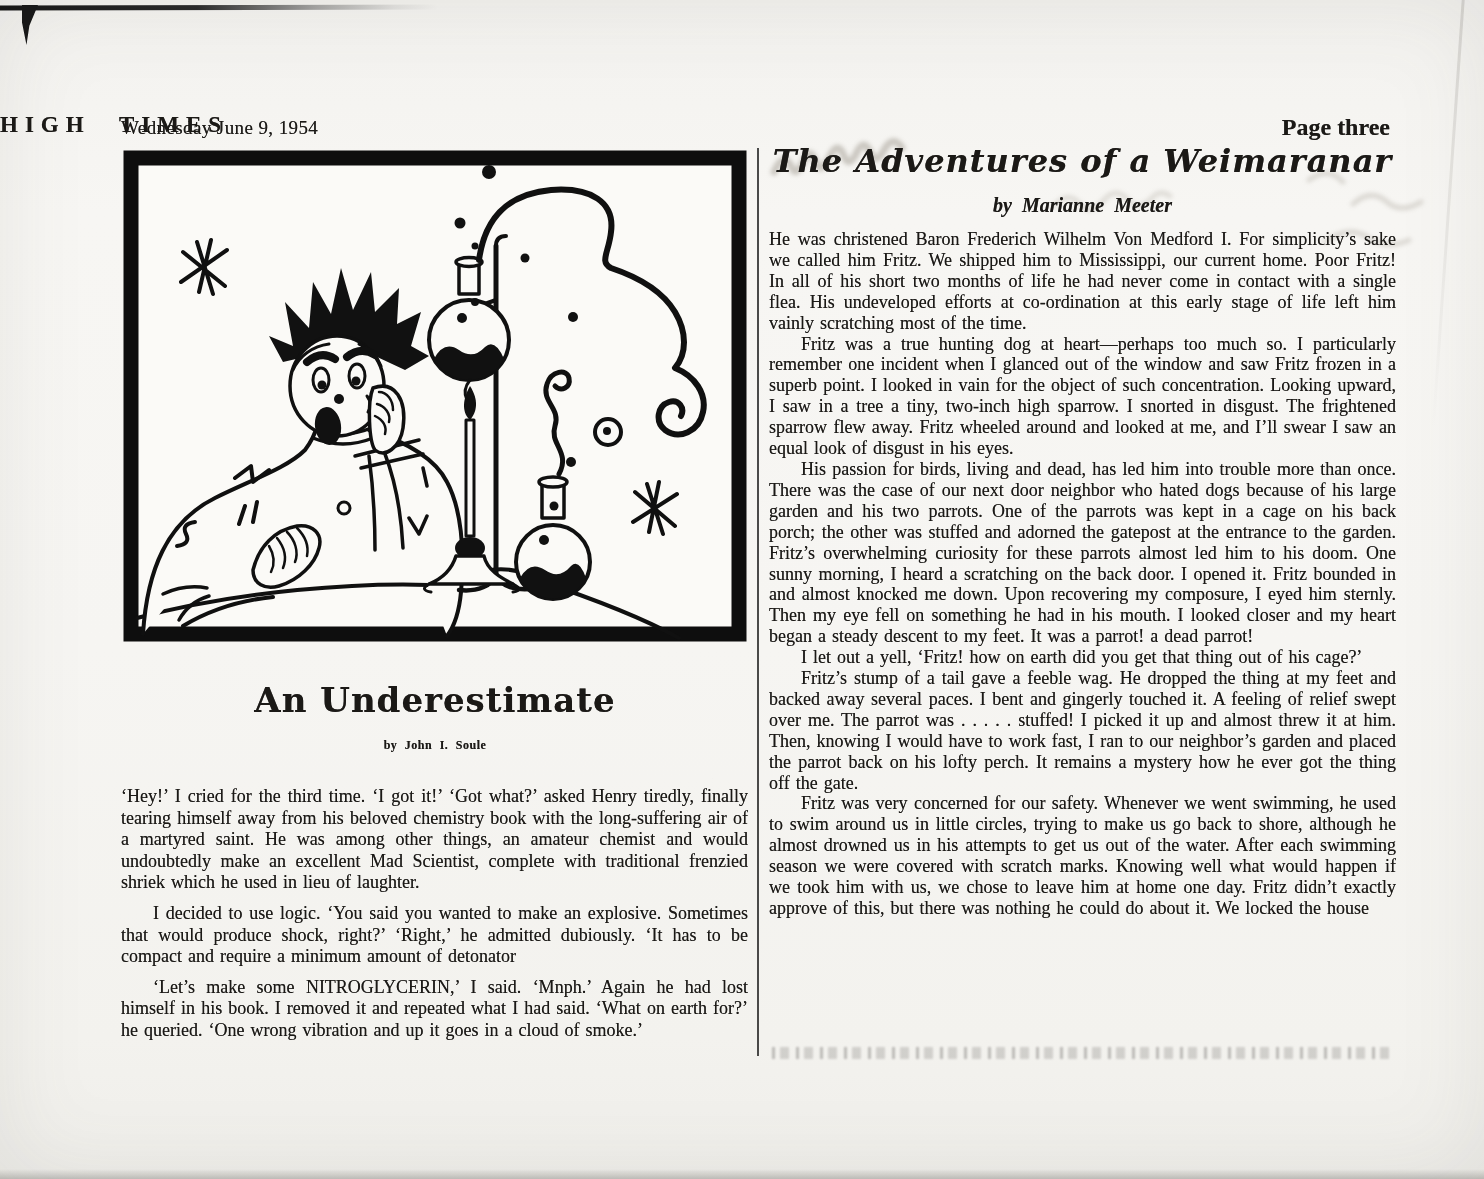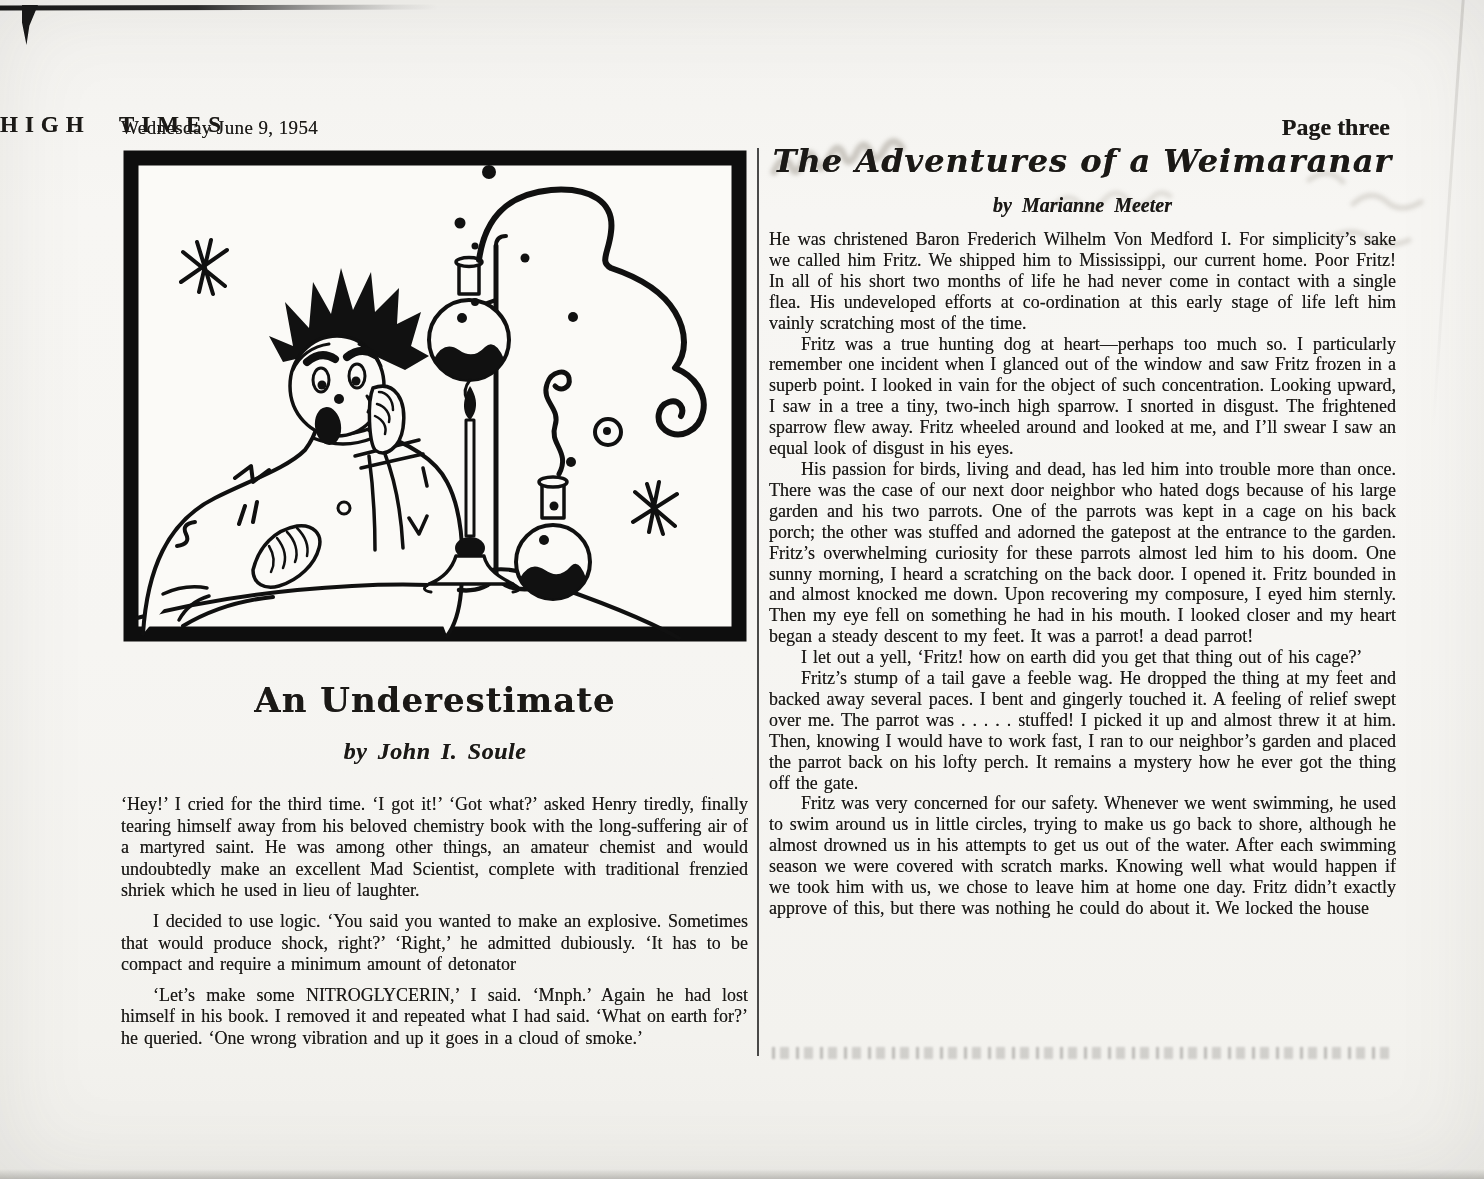--- a/index.html
+++ b/index.html
@@ -20,24 +20,24 @@
   .masthead{position:absolute;left:0;right:0;top:112px;text-align:left;font-size:23px;font-weight:bold;
     letter-spacing:7px;word-spacing:16px;}
   .pagenum{position:absolute;right:94px;top:114px;font-size:24px;font-weight:bold;}
   
   .colrule{position:absolute;left:757px;top:148px;width:2px;height:908px;background:rgba(25,25,25,.78);filter:blur(.3px);}
   
   .illus{position:absolute;left:123px;top:150px;width:624px;height:492px;}
   .l-title{position:absolute;left:123px;top:680px;width:624px;text-align:center;
     font-family:"DejaVu Serif", serif;font-weight:bold;font-size:34px;letter-spacing:1px;}
   .l-byline{position:absolute;left:123px;top:738px;width:624px;text-align:center;
-    font-style:italic;font-weight:bold;font-size:24px;letter-spacing:.5px;word-spacing:4px;}
+    font-weight:bold;font-size:12px;letter-spacing:.5px;word-spacing:4px;}
   .l-text{position:absolute;left:121px;top:786px;width:627px;height:274px;overflow:hidden;
     font-size:18px;line-height:21.6px;text-align:justify;word-spacing:1.5px;}
-  .l-text p{margin:8px 0 9px;}
+  .l-text p{margin:0 0 9px;}
   
   .r-title{position:absolute;left:769px;top:142px;width:627px;text-align:center;
     font-family:"DejaVu Serif", serif;font-style:italic;font-weight:bold;font-size:32px;letter-spacing:1px;}
   .r-byline{position:absolute;left:769px;top:194px;width:627px;text-align:center;
     font-style:italic;font-weight:bold;font-size:20px;word-spacing:5px;}
   .r-text{position:absolute;left:769px;top:229px;width:627px;height:818px;overflow:hidden;
     font-size:18px;line-height:20.9px;text-align:justify;word-spacing:1.5px;}
   .r-text p{margin:0;}
   .ind{text-indent:32px;}
   .body-ink{text-shadow:0 0 .4px rgba(10,10,10,.6);}

